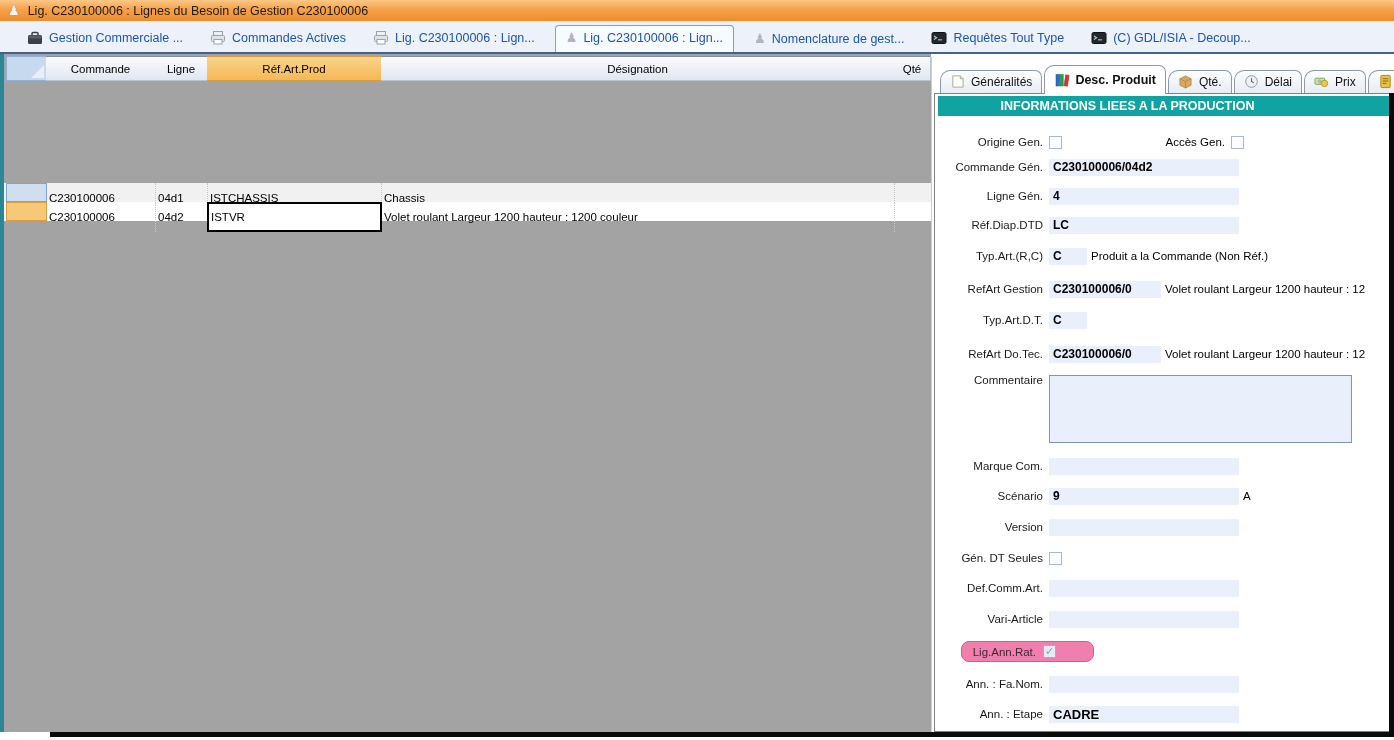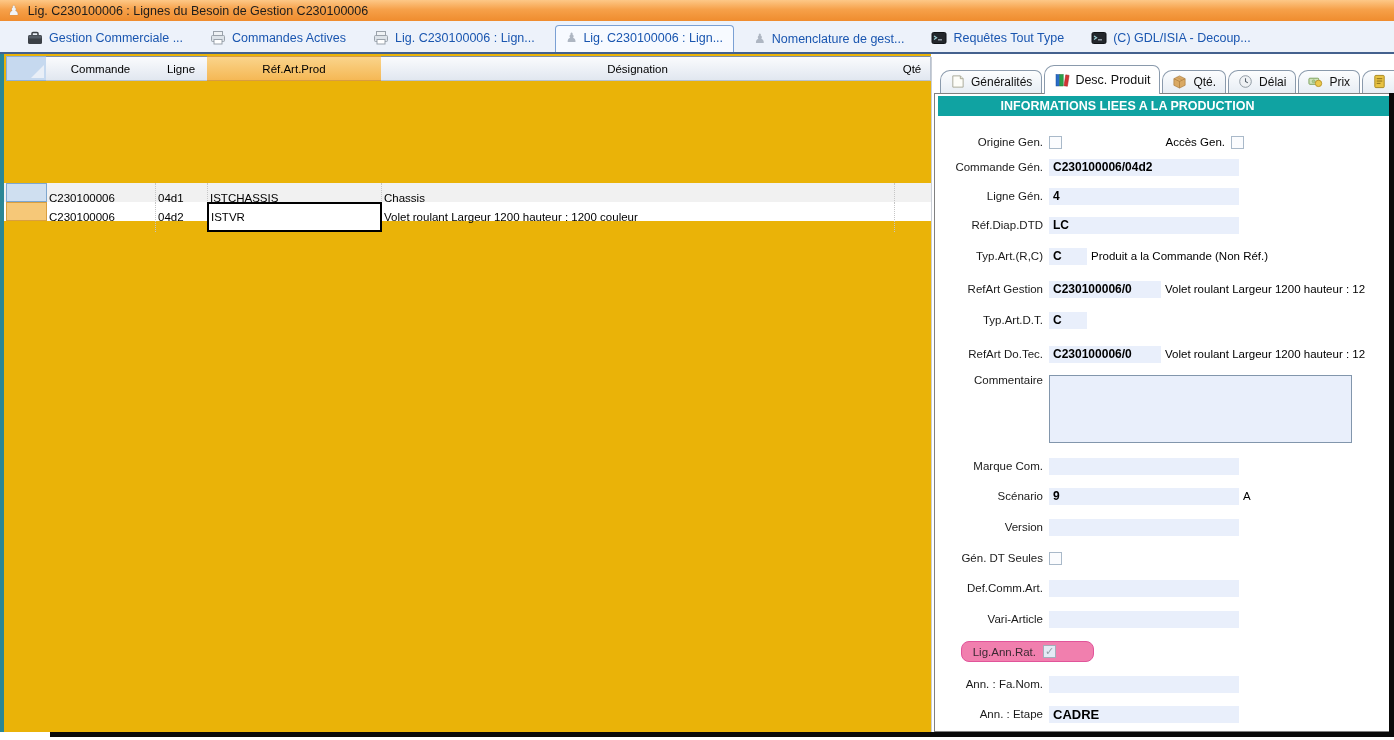--- a/index.html
+++ b/index.html
@@ -20,21 +20,21 @@
   .mtab .pawn{color:#aeb6c2;font-size:13px}
   .mtab.active{background:#f7faff;border:1px solid #7aa0d4;border-bottom:none;
     border-radius:4px 4px 0 0;padding:4px 10px 7px}
   .icon16{width:16px;height:16px;display:inline-block;flex:0 0 16px}
   
   .left-strip{position:absolute;left:0;top:54px;width:4px;height:678px;background:#2b8795}
   .win-border-bottom{position:absolute;left:50px;top:732px;width:1344px;height:5px;background:#0a0a0a}
   .win-border-right{position:absolute;left:1389px;top:93px;width:5px;height:644px;background:#0a0a0a;z-index:40}
   .panel-shadow{position:absolute;left:931px;top:57px;width:1px;height:675px;background:#c9ced6}
   
-  .table-region{position:absolute;left:4px;top:54px;width:927px;height:678px;background:#eab308}
+  .table-region{position:absolute;left:4px;top:54px;width:927px;height:678px;background:#a3a3a3}
   .thead-cell{position:absolute;top:2px;height:25px;box-sizing:border-box;
     background:linear-gradient(#fafbfd,#e1e7f0);border:1px solid #b9c2cf;border-left:none;
     display:flex;align-items:center;justify-content:center;font-size:11.5px;white-space:nowrap;
     border-top:1px solid #7d90a8}
   .col-sel{left:2px;width:41px}.col-cmd{left:42px;width:110px}.col-lig{left:151px;width:53px}
   .col-ref{left:203px;width:175px}.col-des{left:377px;width:514px}.col-qte{left:890px;width:37px}
   .thead-cell.col-sel{background:#c6d9ef;border:1px solid #8fb0d8;position:relative;overflow:hidden}
   .thead-cell.col-sel::after{content:"";position:absolute;right:2px;bottom:2px;width:0;height:0;
     border-left:13px solid transparent;border-bottom:13px solid #e9eff7}
   .thead-cell.col-ref{background:linear-gradient(#fad48b,#f5b855);border-color:#d89c42}
@@ -45,21 +45,21 @@
   .rowsel{position:absolute;left:2px;width:41px;height:19px;box-sizing:border-box}
   .rowsel.r1{background:#cfdff0;border:1px solid #7ea7cf}
   .rowsel.r2{background:#f6c878;border:1px solid #d99f3f}
   .focus-cell{border:2px solid #000!important;background:#fff;padding-left:2px}
   
   .panel-region{position:absolute;left:934px;top:57px;width:402px;height:675px}
   .ptabs{position:absolute;top:6px;left:6px;height:30px;display:flex;align-items:flex-end;gap:2px;z-index:3}
   .ptab{display:flex;align-items:center;gap:5px;font-size:12px;color:#111;white-space:nowrap;
     background:linear-gradient(#fcfdfe,#e7edf4);border:1px solid #8a9aac;border-bottom:none;
     border-radius:10px 7px 0 0;padding:2px 9px 3px;height:23px;box-sizing:border-box;cursor:default}
-  .ptab.active{font-weight:normal;background:#fff;height:29px;font-size:12.5px;margin-bottom:-1px;z-index:5}
+  .ptab.active{font-weight:bold;background:#fff;height:29px;font-size:12.5px;margin-bottom:-1px;z-index:5}
   .panel-body{position:absolute;left:0;top:36px;width:460px;height:639px;background:#fff;
     border:1px solid #808080;border-right:none;box-sizing:border-box;overflow:hidden;z-index:2}
   .teal-band{position:absolute;left:3px;top:2px;width:456px;height:20px;background:#10a3a2}
   .teal-band span{position:absolute;left:43px;width:293px;top:3px;text-align:center;
     color:#fff;font-weight:bold;font-size:12.5px;white-space:nowrap}
   .frow{position:absolute;left:0;height:18px;display:flex;align-items:center;white-space:nowrap}
   .flabel{width:108px;text-align:right;margin-right:6px;font-size:11.5px;color:#1a1a1a;flex:0 0 108px}
   .fvalue{background:#e9effb;height:17px;line-height:17px;font-weight:bold;font-size:12px;
     padding-left:4px;box-sizing:border-box;width:190px;flex:0 0 auto}
   .fvalue.short{width:38px}

